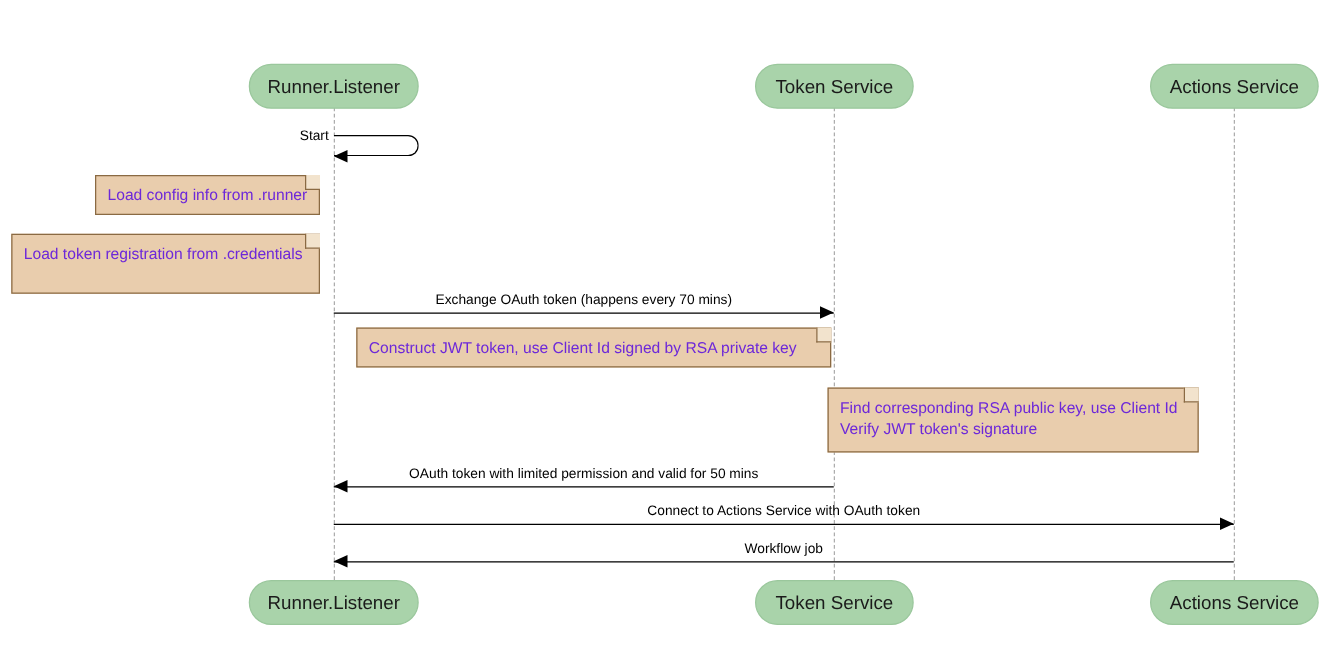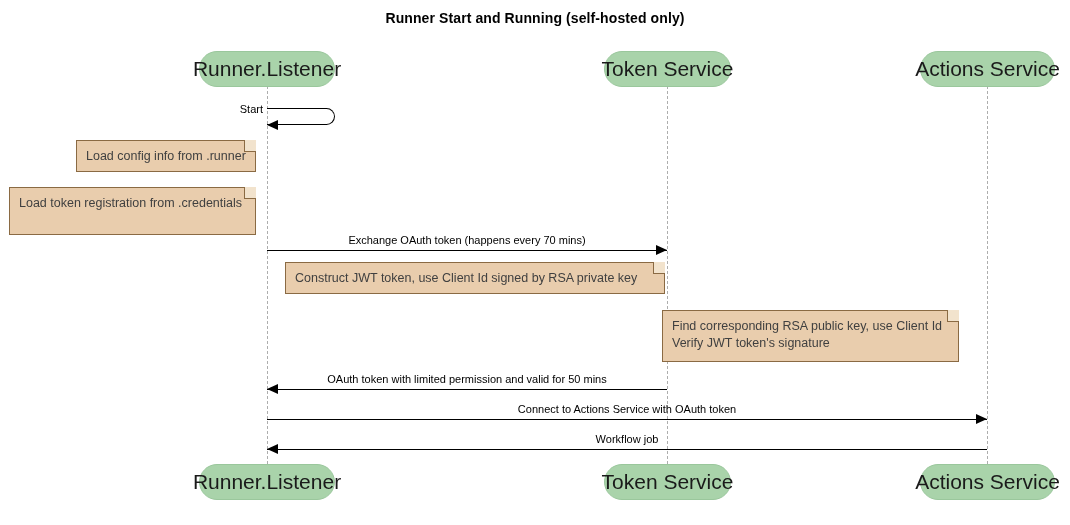--- a/index.html
+++ b/index.html
@@ -35,21 +35,21 @@
   
   .participant {
     position: absolute;
     height: 36px;
     background: #a9d3aa;
     border: 1px solid #9ac79c;
     border-radius: 18px;
     display: flex;
     align-items: center;
     justify-content: center;
-    font-size: 21px;
+    font-size: 15px;
     color: #1a1a1a;
     box-sizing: border-box;
     white-space: nowrap;
   }
 
   
   .lifeline {
     position: absolute;
     width: 0;
     border-left: 1px dashed #adadad;
@@ -92,42 +92,41 @@
     border-bottom-right-radius: 10px;
   }
 
   
   .note {
     position: absolute;
     background: #e9cdad;
     border: 1px solid #8a6a43;
     box-sizing: border-box;
     font-size: 12.5px;
-    color: #404040;
+    color: #6d28d9;
     padding: 7px 9px;
     line-height: 17px;
     white-space: pre-line;
   }
   .note .fold {
     position: absolute;
     top: -1px;
     right: -1px;
     width: 11px;
     height: 11px;
     background: #f2e3cd;
     border-left: 1px solid #8a6a43;
     border-bottom: 1px solid #8a6a43;
   }
 </style>
 </head>
 <body>
 
 <div id="canvas">
 
-  <div class="diagram-title">Runner Start and Running (self-hosted only)</div>
 
   <div class="lifeline" style="left:267px; top:86px; height:378px;"></div>
   <div class="lifeline" style="left:667px; top:86px; height:378px;"></div>
   <div class="lifeline" style="left:987px; top:86px; height:378px;"></div>
 
   <div class="participant" style="left:199px; top:51px; width:136px;">Runner.Listener</div>
   <div class="participant" style="left:604px; top:51px; width:127px;">Token Service</div>
   <div class="participant" style="left:920px; top:51px; width:135px;">Actions Service</div>
 
   <div class="msg-label" style="left:183px; top:103px; width:80px; text-align:right;">Start</div>

